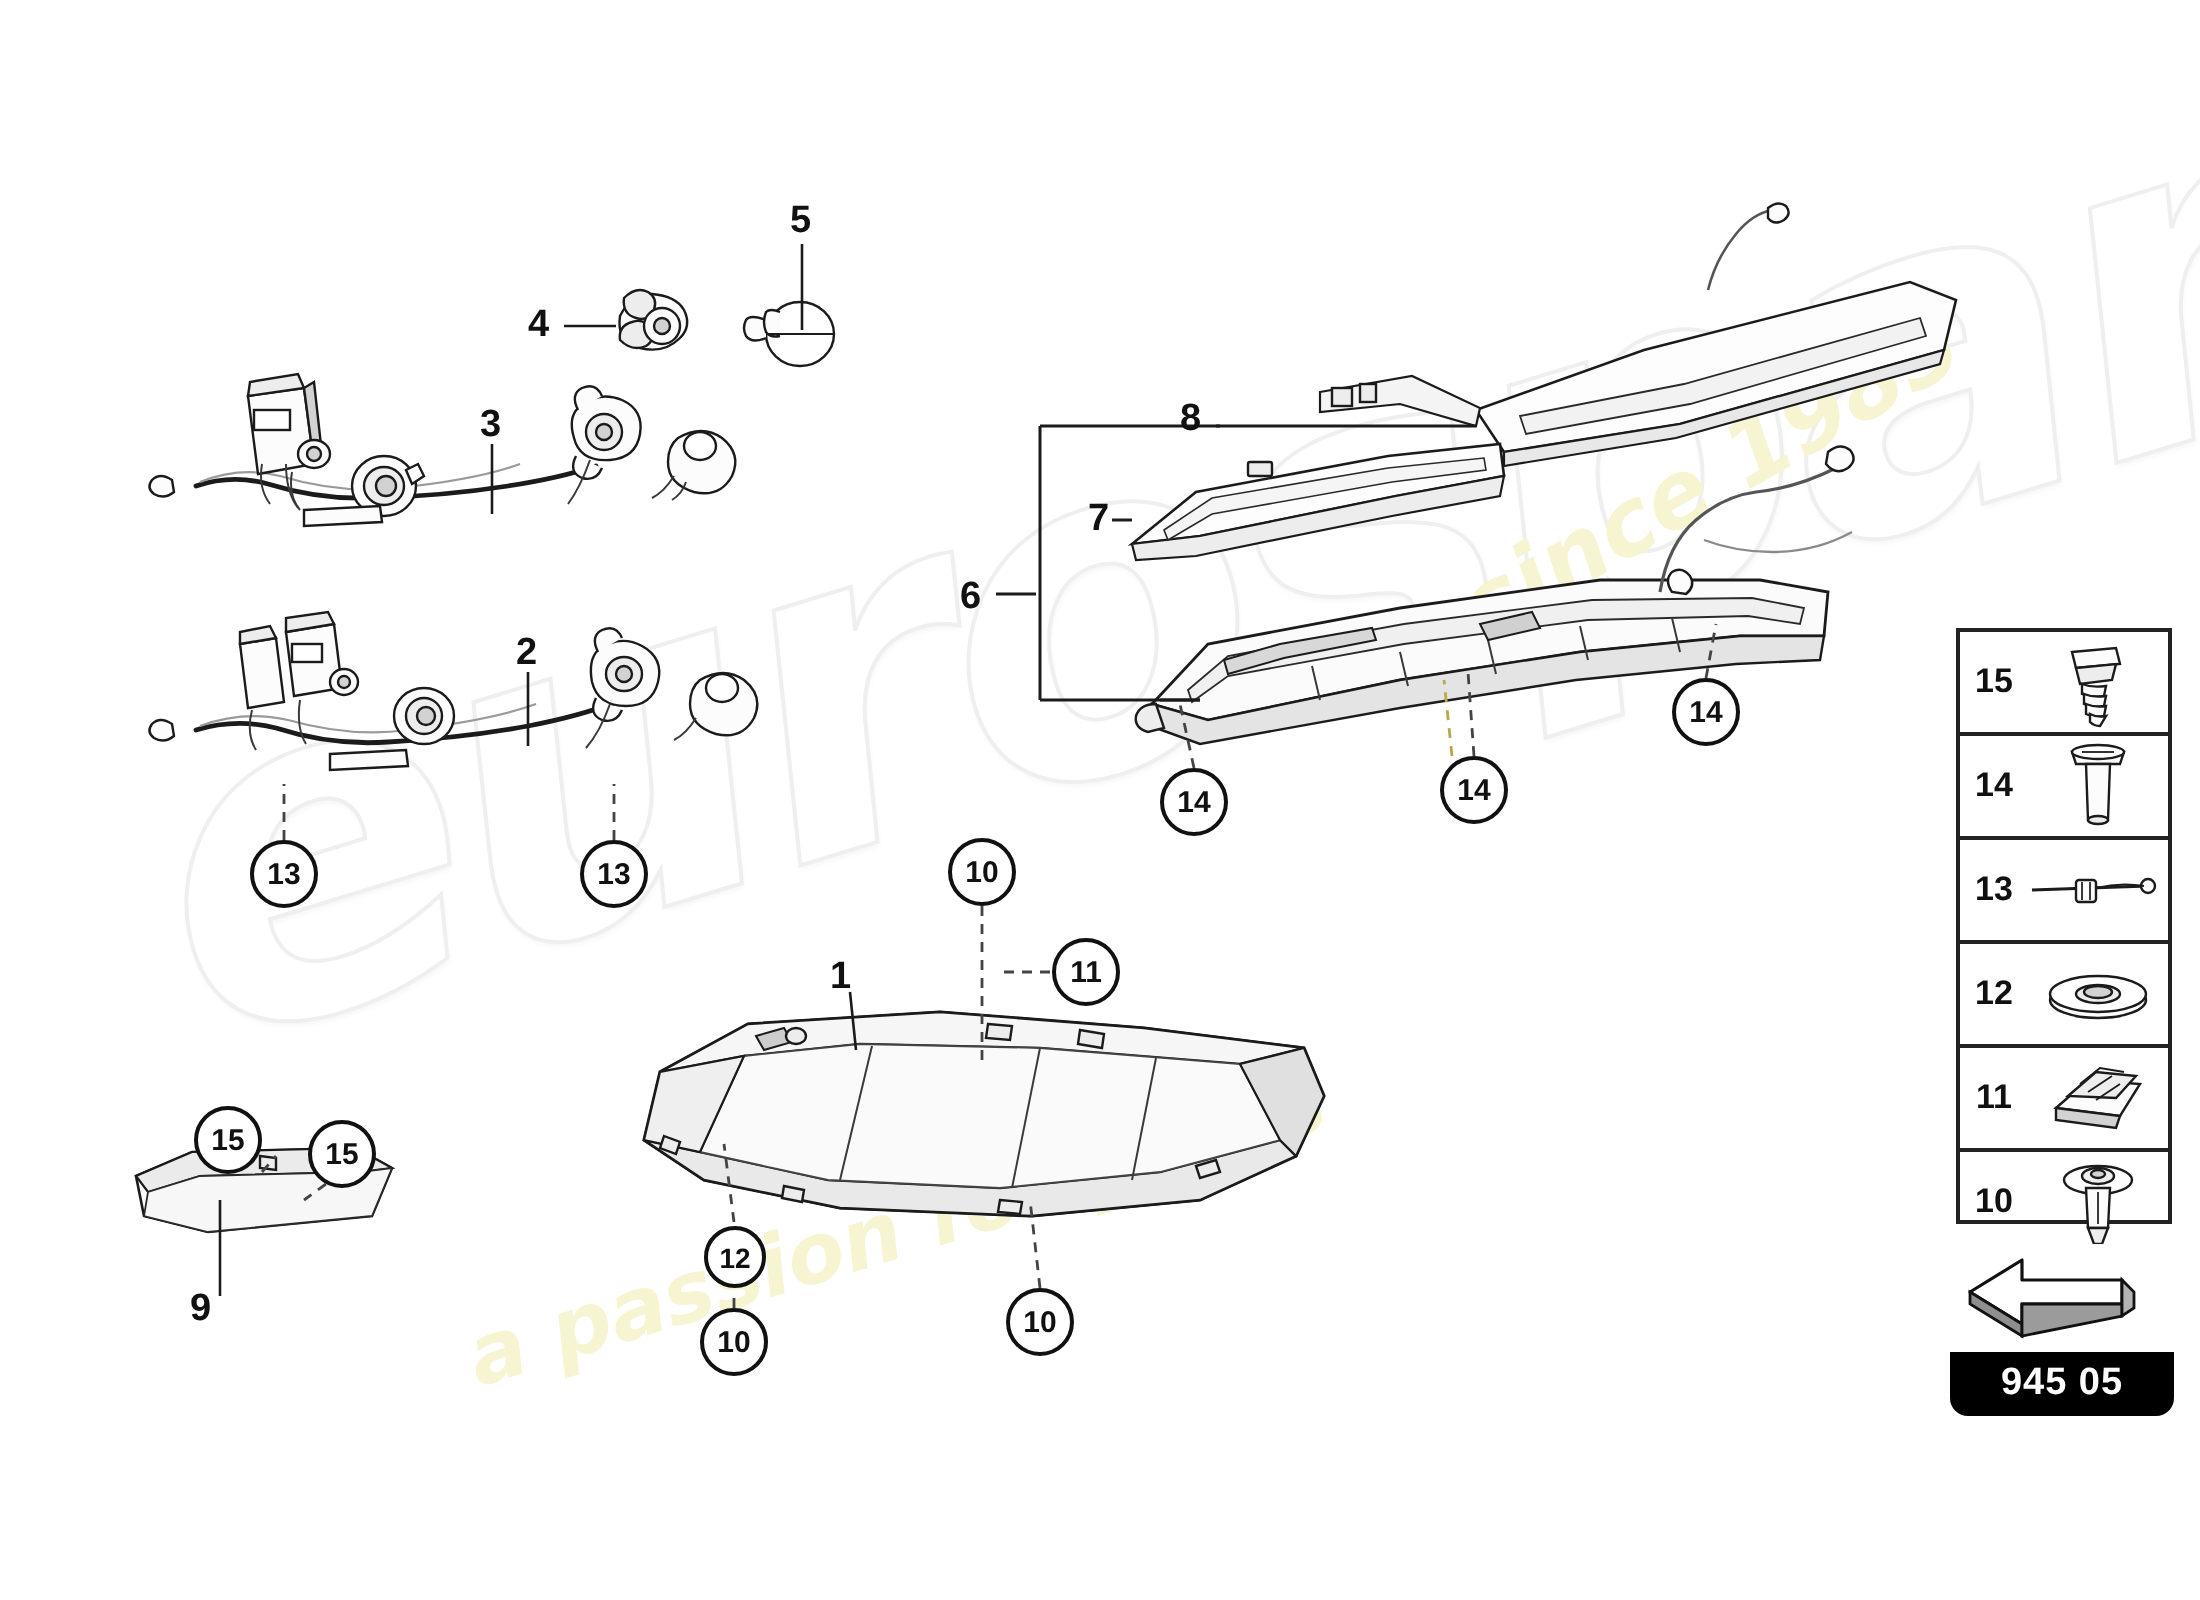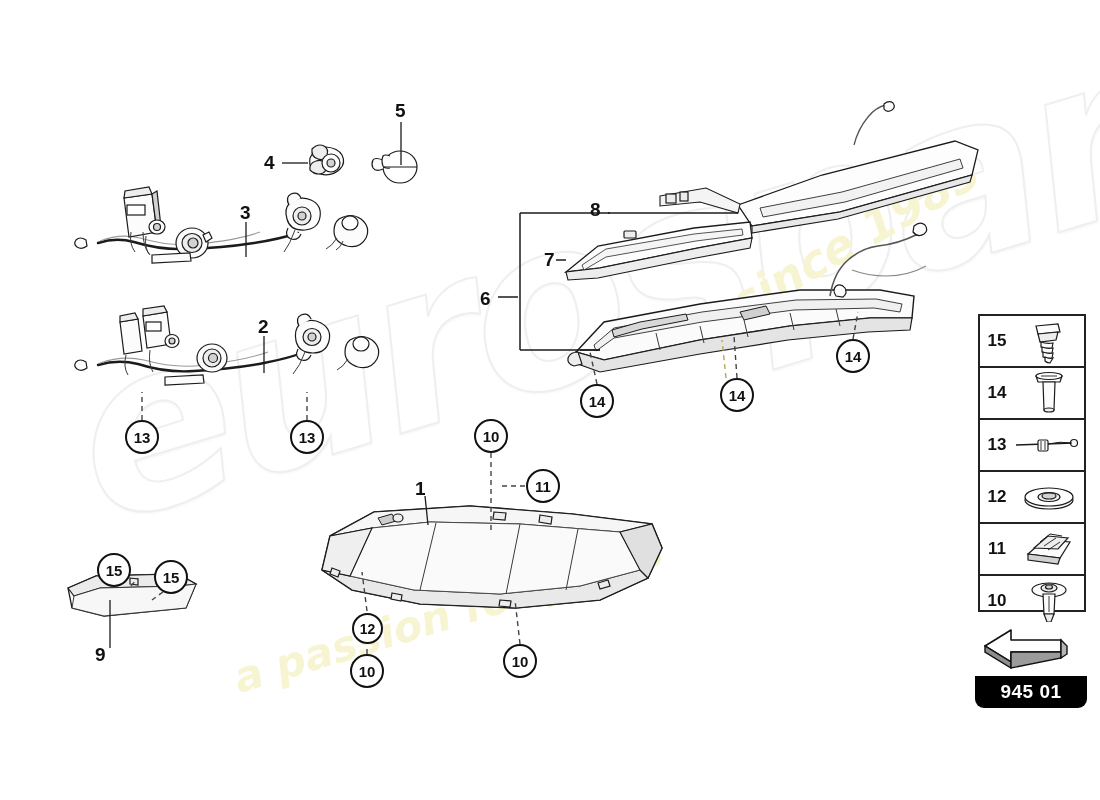--- a/index.html
+++ b/index.html
@@ -416,16 +416,16 @@
 
   <div id="badge">
     <div class="top">
       <svg viewBox="0 0 112 54" width="112" height="54">
         <path d="M36 8 L36 18 L86 18 L86 30 L36 30 L36 40 L10 24 Z" fill="#ffffff" stroke="#111" stroke-width="1.6" stroke-linejoin="round"></path>
         <path d="M36 40 L10 24 L10 30 L36 46 Z" fill="#8e8e8e" stroke="#111" stroke-width="1.4"></path>
         <path d="M36 30 L86 30 L86 36 L36 46 L36 30 Z" fill="#9b9b9b" stroke="#111" stroke-width="1.4"></path>
         <path d="M86 30 L86 36 L92 32 L92 24 L86 18 Z" fill="#b4b4b4" stroke="#111" stroke-width="1.4"></path>
       </svg>
     </div>
-    <div class="bot">945 01</div>
+    <div class="bot">945 05</div>
   </div>
 
 </div>
 
 </body></html>

